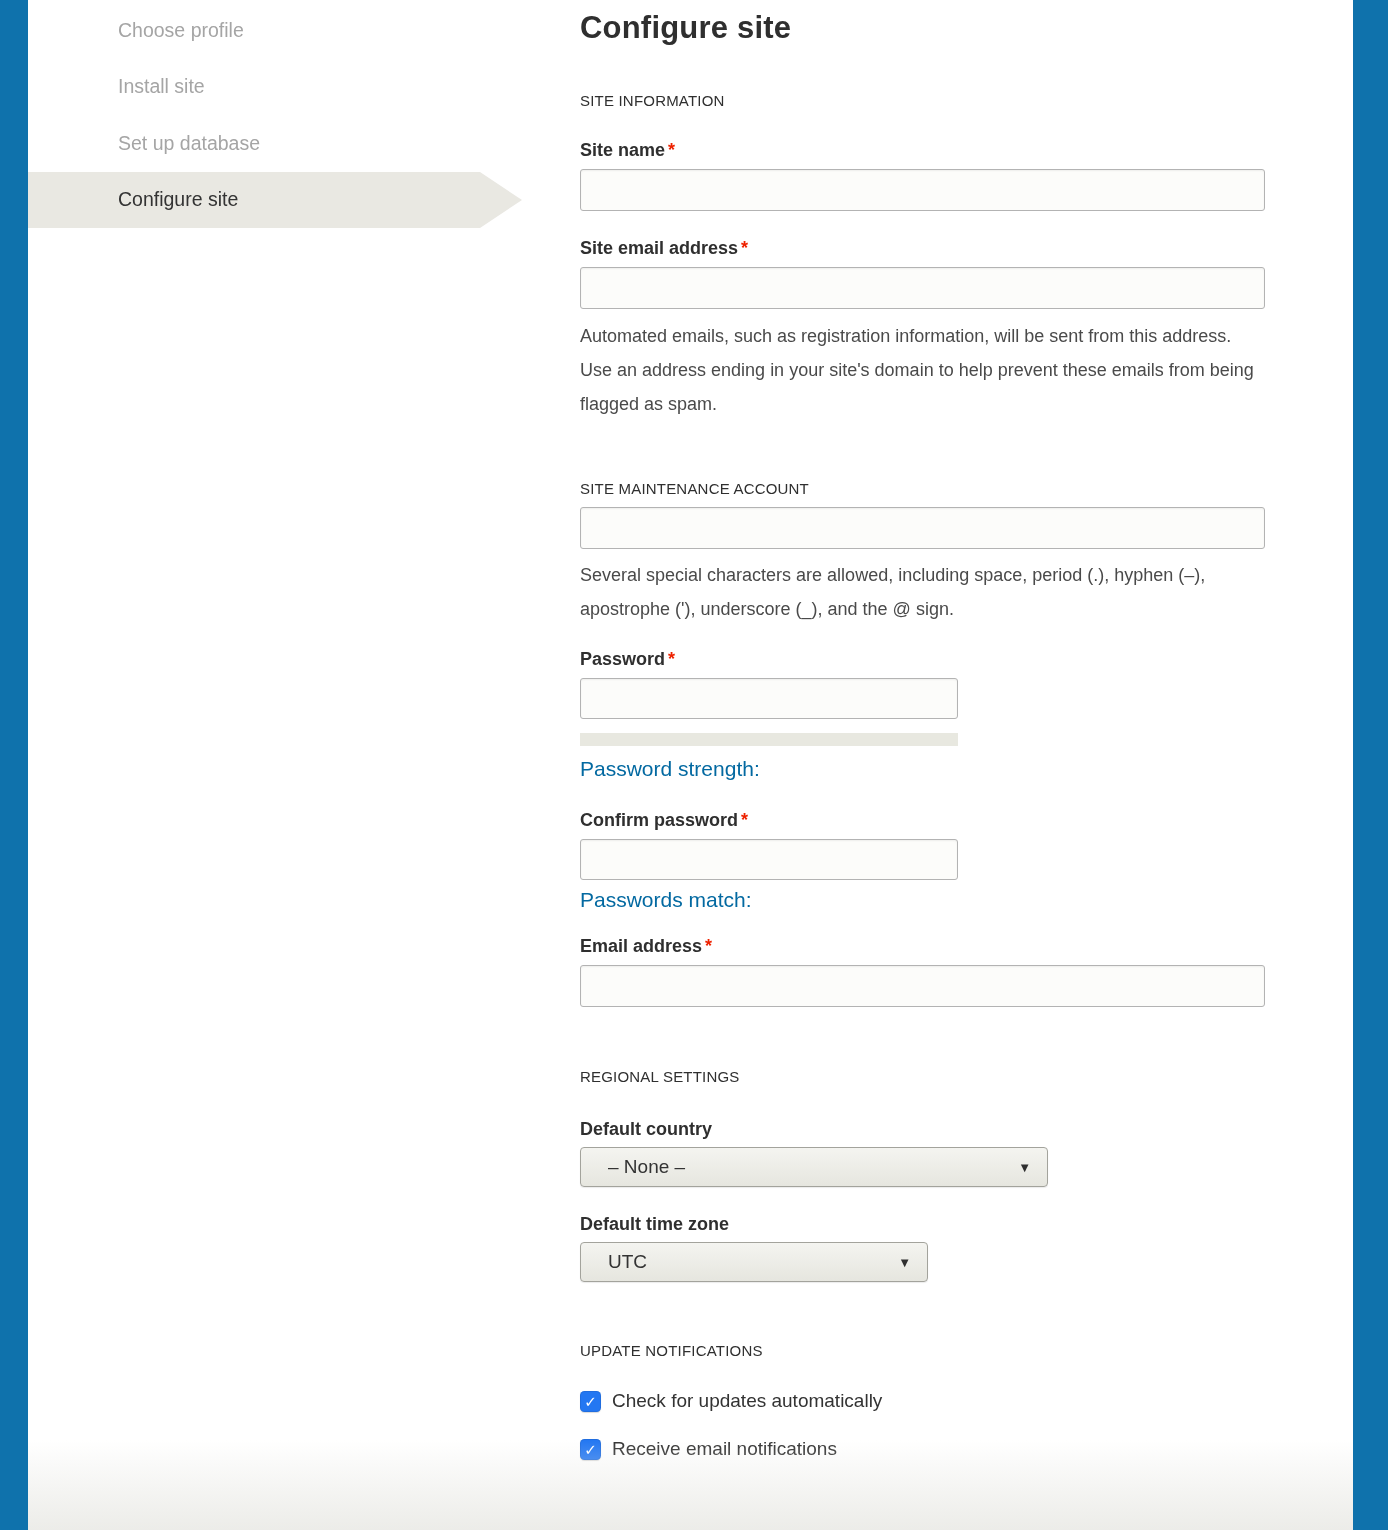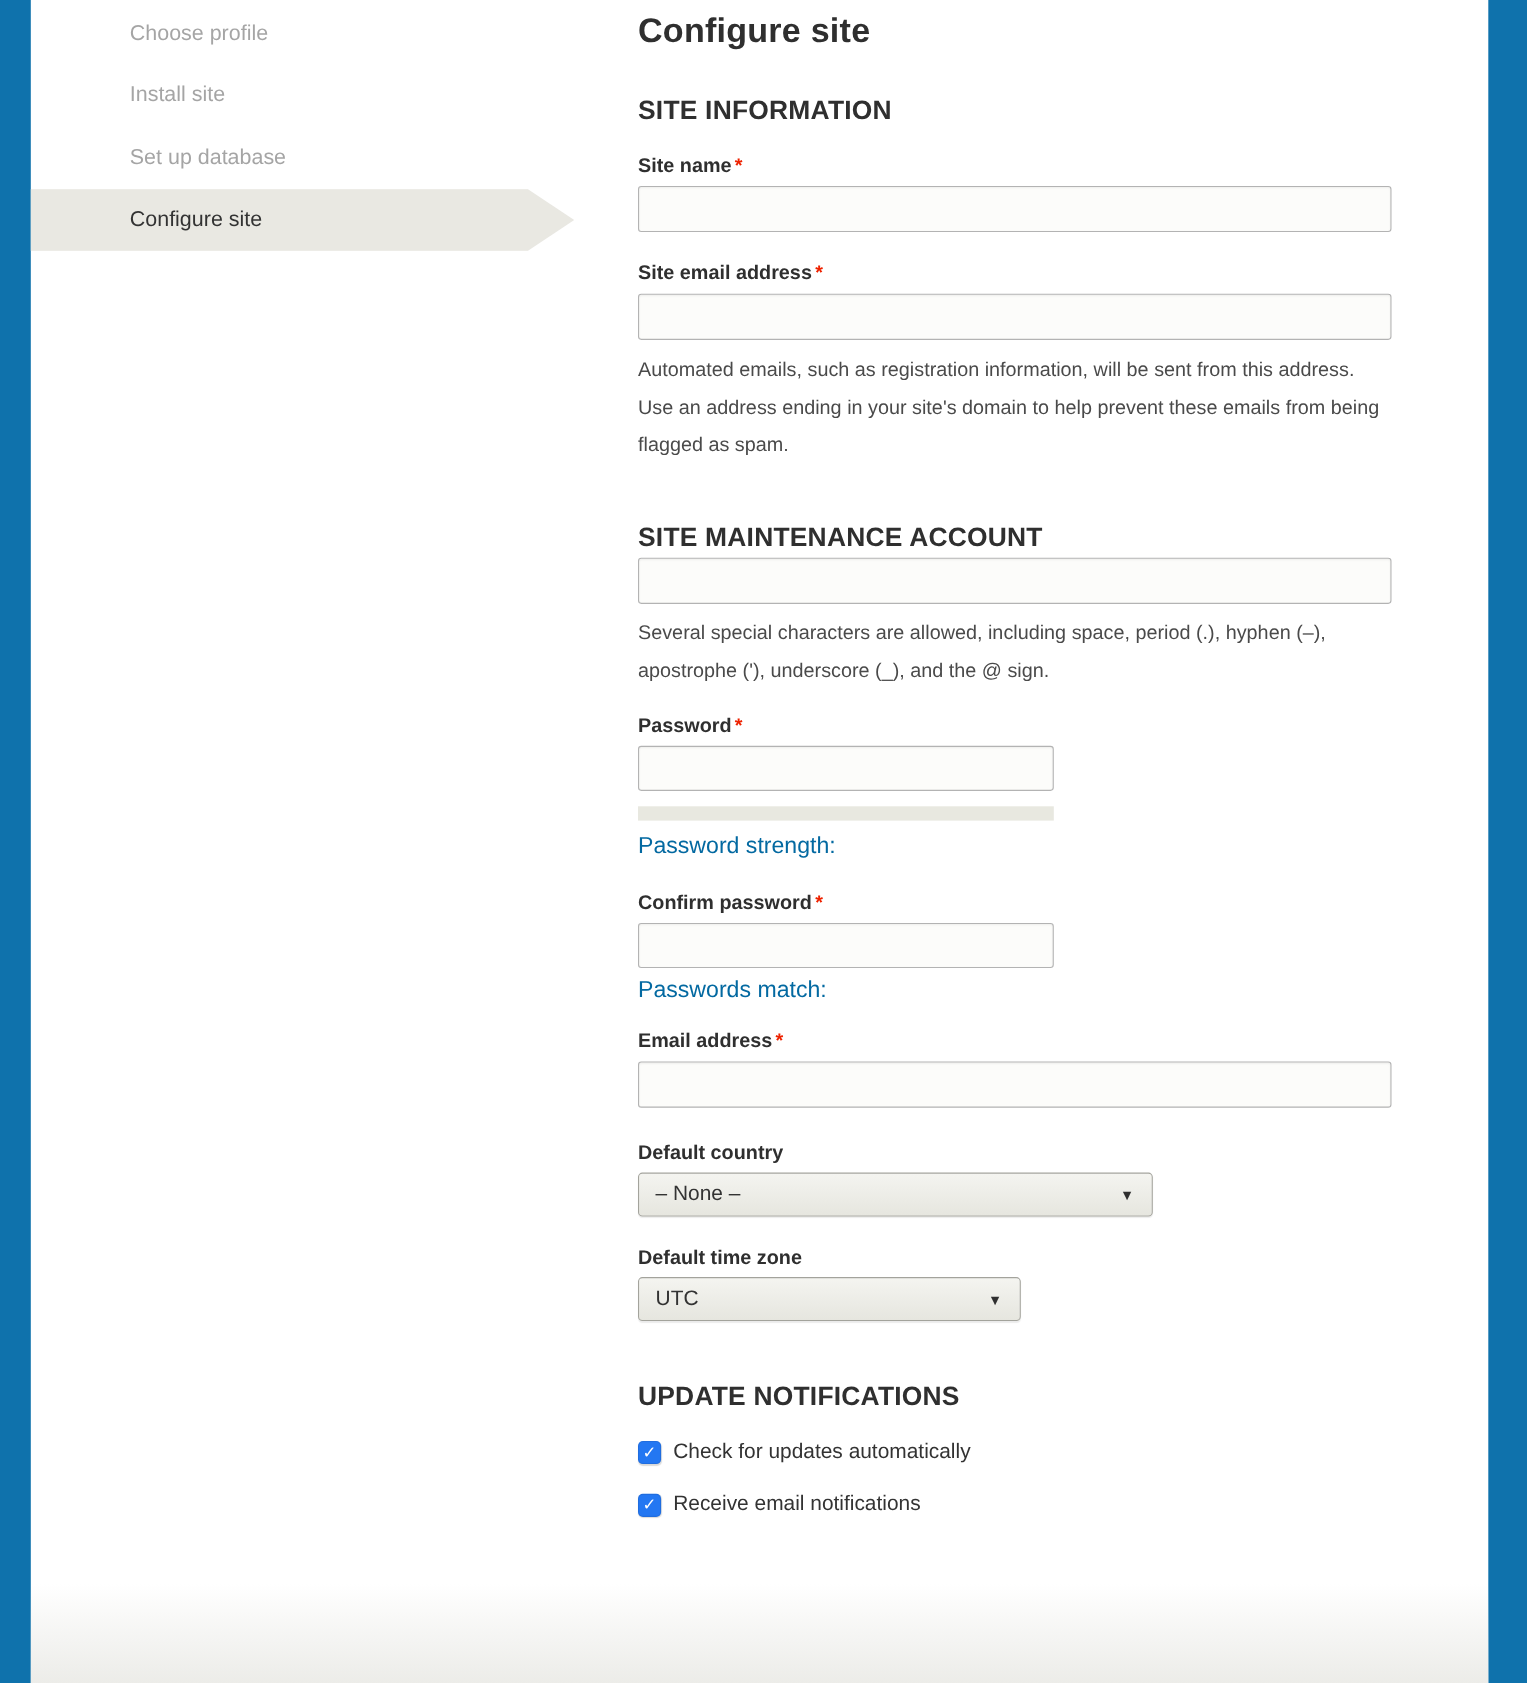--- a/index.html
+++ b/index.html
@@ -61,22 +61,22 @@
   }
   h1.page-title {
     margin-top: 8px;
     font-size: 31px;
     font-weight: bold;
     color: #2f2f2f;
     line-height: 40px;
     letter-spacing: 0.2px;
   }
   .section-heading {
-    font-size: 24px;
-    font-weight: bold;
+    font-size: 15px;
+    font-weight: normal;
     color: #2f2f2f;
     line-height: 22px;
     letter-spacing: 0.2px;
   }
   .sh-site-info { margin-top: 42px; }
   .sh-maintenance { margin-top: 57px; }
   .sh-regional { margin-top: 59px; }
   .sh-updates { margin-top: 58px; }
 
   .field-label {
@@ -143,21 +143,21 @@
   .select {
     margin-top: 6px;
     height: 40px;
     border: 1px solid #a3a39c;
     border-radius: 4px;
     background: linear-gradient(to bottom, #f4f4f0 0%, #e6e6df 100%);
     box-shadow: 0 1px 1px rgba(0,0,0,0.08);
     display: flex;
     align-items: center;
     justify-content: space-between;
-    padding: 0 16px 0 15px;
+    padding: 0 16px 0 27px;
     font-size: 19px;
     color: #333;
     cursor: pointer;
   }
   .select-country { width: 468px; }
   .select-timezone { width: 348px; }
   .select-arrow { font-size: 13px; color: #2f2f2f; }
   .select-arrow::after { content: "▼"; }
 
   
@@ -245,20 +245,21 @@
       <span>Confirm password</span><span class="required">*</span>
     </div>
     <input class="text-input narrow" type="password" value="" style="">
     <div class="indicator-text txt-match">Passwords match:</div>
 
     <div class="field-label lbl-email">
       <span>Email address</span><span class="required">*</span>
     </div>
     <input class="text-input" type="text" value="" style="">
 
+    <div class="section-heading sh-regional">REGIONAL SETTINGS</div>
 
     <div class="field-label lbl-country">Default country</div>
     <div class="select select-country">
       <span>– None –</span>
       <span class="select-arrow"></span>
     </div>
 
     <div class="field-label lbl-timezone">Default time zone</div>
     <div class="select select-timezone">
       <span>UTC</span>

